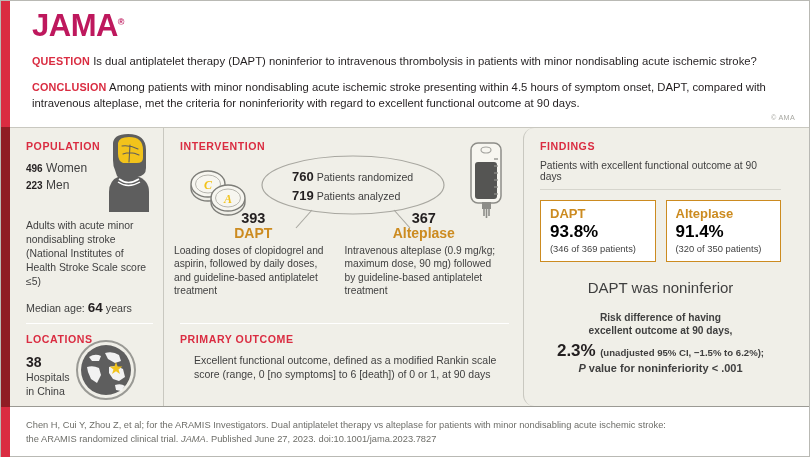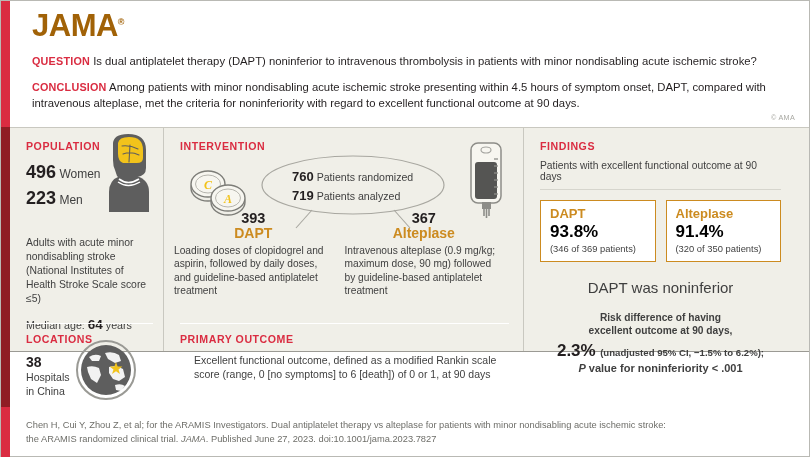--- a/index.html
+++ b/index.html
@@ -23,58 +23,58 @@
   .bar-bottom { top: 406px; height: 51px;  background: #da2c41; }
 
   
   .header {
     position: absolute; left: 9px; top: 0; right: 0; height: 126px;
     background: #ffffff; padding: 9px 22px 0 22px;
   }
   .logo {
     font-family: "Liberation Sans", sans-serif;
     font-size: 31px; font-weight: bold; letter-spacing: -0.5px;
-    color: #a16207; line-height: 1.05; position: relative; display: inline-block;
+    color: #be185d; line-height: 1.05; position: relative; display: inline-block;
   }
   .logo .reg {
     font-size: 9px; vertical-align: super; font-weight: bold;
   }
   .qline { margin-top: 11px; font-size: 11.3px; color: #231f20; line-height: 1.38; }
   .cline { margin-top: 11px; font-size: 11.3px; color: #231f20; line-height: 1.38; }
   .kw {
     color: #da2c41; font-weight: bold; font-size: 10.8px; letter-spacing: 0.2px;
   }
   .copyright {
     position: absolute; right: 14px; bottom: 5px;
     font-size: 7.2px; color: #a8a8a2; letter-spacing: 0.3px;
   }
 
   
   .body {
-    position: absolute; left: 9px; top: 126px; right: 0; height: 225px;
+    position: absolute; left: 9px; top: 126px; right: 0; height: 280px;
     background: #f0efe8;
     border-top: 1px solid #c9c8c0;
     border-bottom: 1px solid #9b9a94;
     display: flex;
   }
   .col-left   { width: 153px; position: relative; padding: 12px 10px 0 16px; }
   .col-mid    { width: 360px; position: relative; padding: 12px 12px 0 16px;
                 border-left: 1px solid #c9c8c0; }
   .col-right  { flex: 1;      position: relative; padding: 12px 28px 0 16px;
-                border-left: 1px solid #c9c8c0; }
+                border-left: 1px solid #c9c8c0; border-radius: 11px; }
 
   .sec-head {
     color: #da2c41; font-weight: bold; font-size: 10.6px;
     letter-spacing: 0.55px; margin-bottom: 8px;
   }
   .hr-white { height: 1px; background: #ffffff; margin: 0 0 9px 0; }
 
   
   .pop-stats { font-size: 12px; color: #3f3f3f; line-height: 1.42; }
-  .pop-stats b { font-size: 18px; color: #231f20; font-weight: bold; }
+  .pop-stats b { font-size: 10px; color: #231f20; font-weight: bold; }
   .pop-desc { font-size: 10.4px; color: #3f3f3f; line-height: 1.34; margin-top: 25px; }
   .pop-age  { font-size: 10.7px; color: #3f3f3f; margin-top: 11px; }
   .pop-age b { font-size: 13.5px; color: #231f20; font-weight: bold; }
 
   .head-icon { position: absolute; right: 6px; top: 6px; }
 
   
   .loc-wrap { position: absolute; left: 16px; right: 10px; top: 195px; }
   .loc-stats { font-size: 10.6px; color: #3f3f3f; line-height: 1.32; }
   .loc-stats b { font-size: 14px; color: #231f20; font-weight: bold; display: block; }

